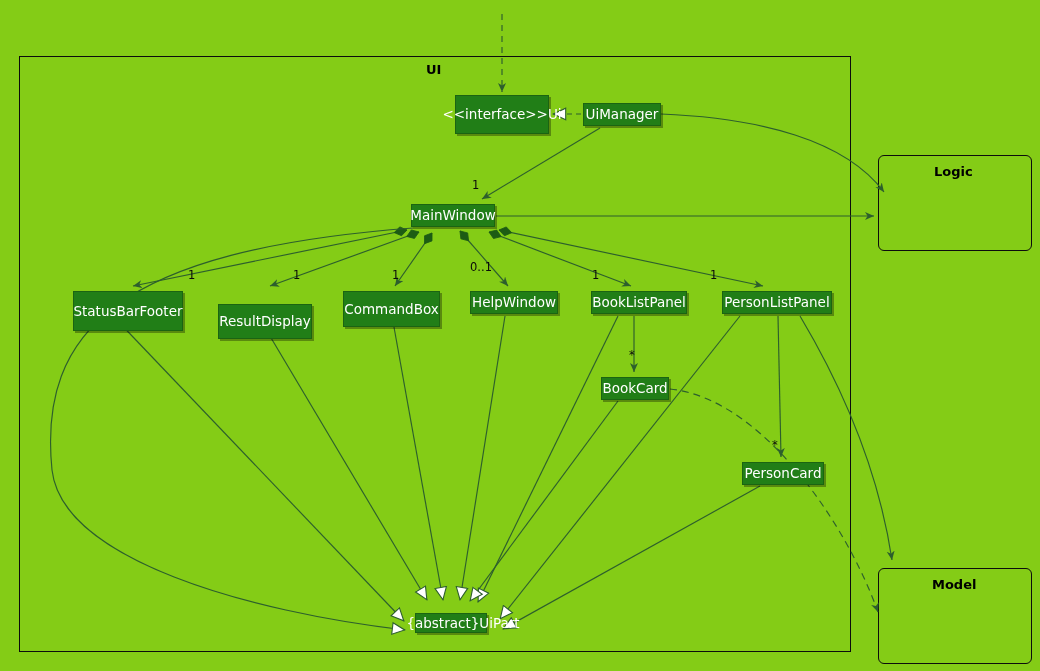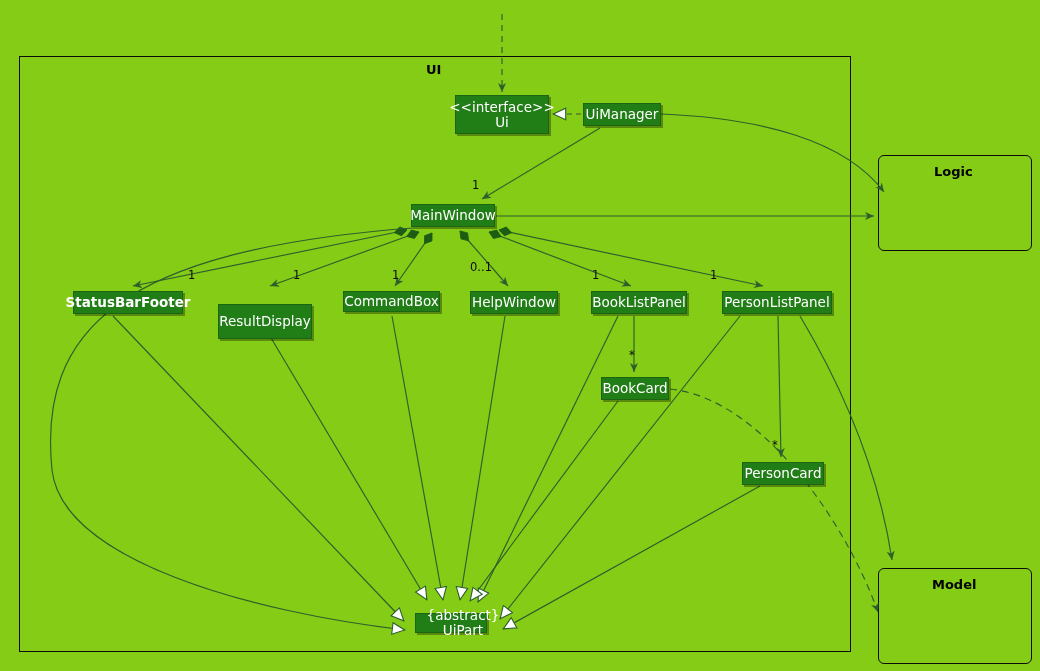--- a/index.html
+++ b/index.html
@@ -40,21 +40,21 @@
     color: #000000;
     white-space: nowrap;
   }
   .cls {
     position: absolute;
     background: #217E17;
     color: #ffffff;
     border: 1.2px solid #1b6412;
     box-sizing: border-box;
     display: flex;
-    flex-direction: column;
+    flex-direction: row;
     align-items: center;
     justify-content: center;
     line-height: 1.08;
     font-size: 13.5px;
     white-space: nowrap;
     box-shadow: 2px 2px 0 rgba(0,0,0,0.32);
     text-align: center;
   }
   .cls span { display: block; }
   .mult {
@@ -139,29 +139,29 @@
   </div>
 
   <div class="cls" style="left:583px; top:103px; width:78px; height:23px;">
     <span>UiManager</span>
   </div>
 
   <div class="cls" style="left:411px; top:204px; width:84px; height:23px;">
     <span>MainWindow</span>
   </div>
 
-  <div class="cls" style="left:73px; top:291px; width:110px; height:23px;font-weight:bold;">
+  <div class="cls" style="left:73px; top:291px; width:110px; height:40px;">
     <span>StatusBarFooter</span>
   </div>
 
   <div class="cls" style="left:218px; top:304px; width:94px; height:35px;">
     <span>ResultDisplay</span>
   </div>
 
-  <div class="cls" style="left:343px; top:291px; width:97px; height:21px;">
+  <div class="cls" style="left:343px; top:291px; width:97px; height:36px;">
     <span>CommandBox</span>
   </div>
 
   <div class="cls" style="left:470px; top:291px; width:88px; height:23px;">
     <span>HelpWindow</span>
   </div>
 
   <div class="cls" style="left:591px; top:291px; width:96px; height:23px;text-align:center;">
     <span>BookListPanel</span>
   </div>

